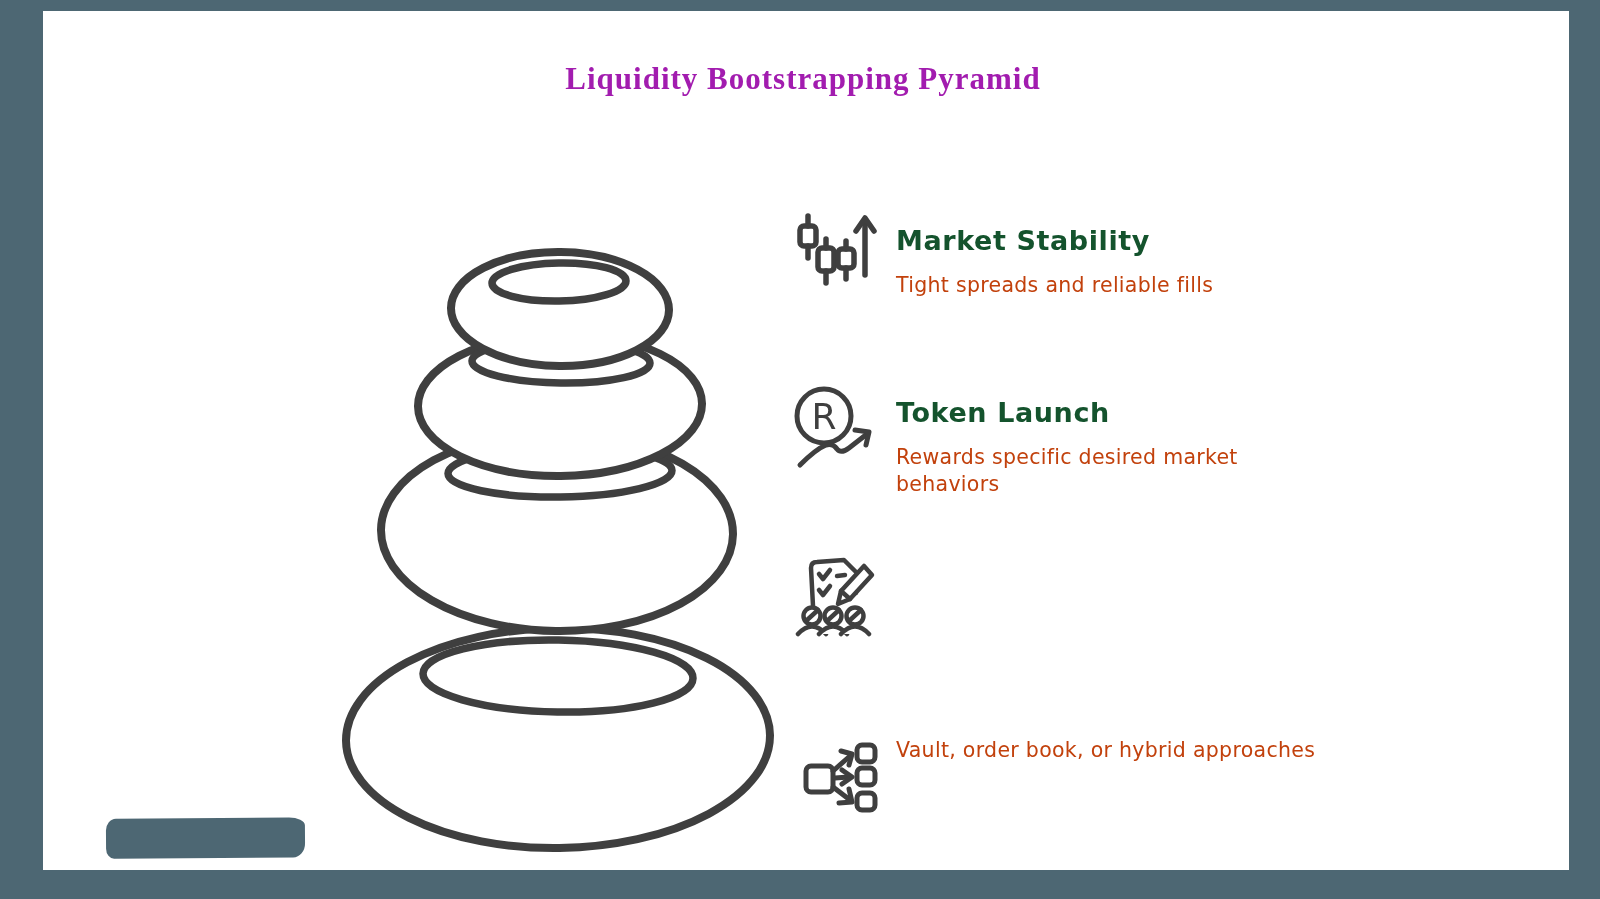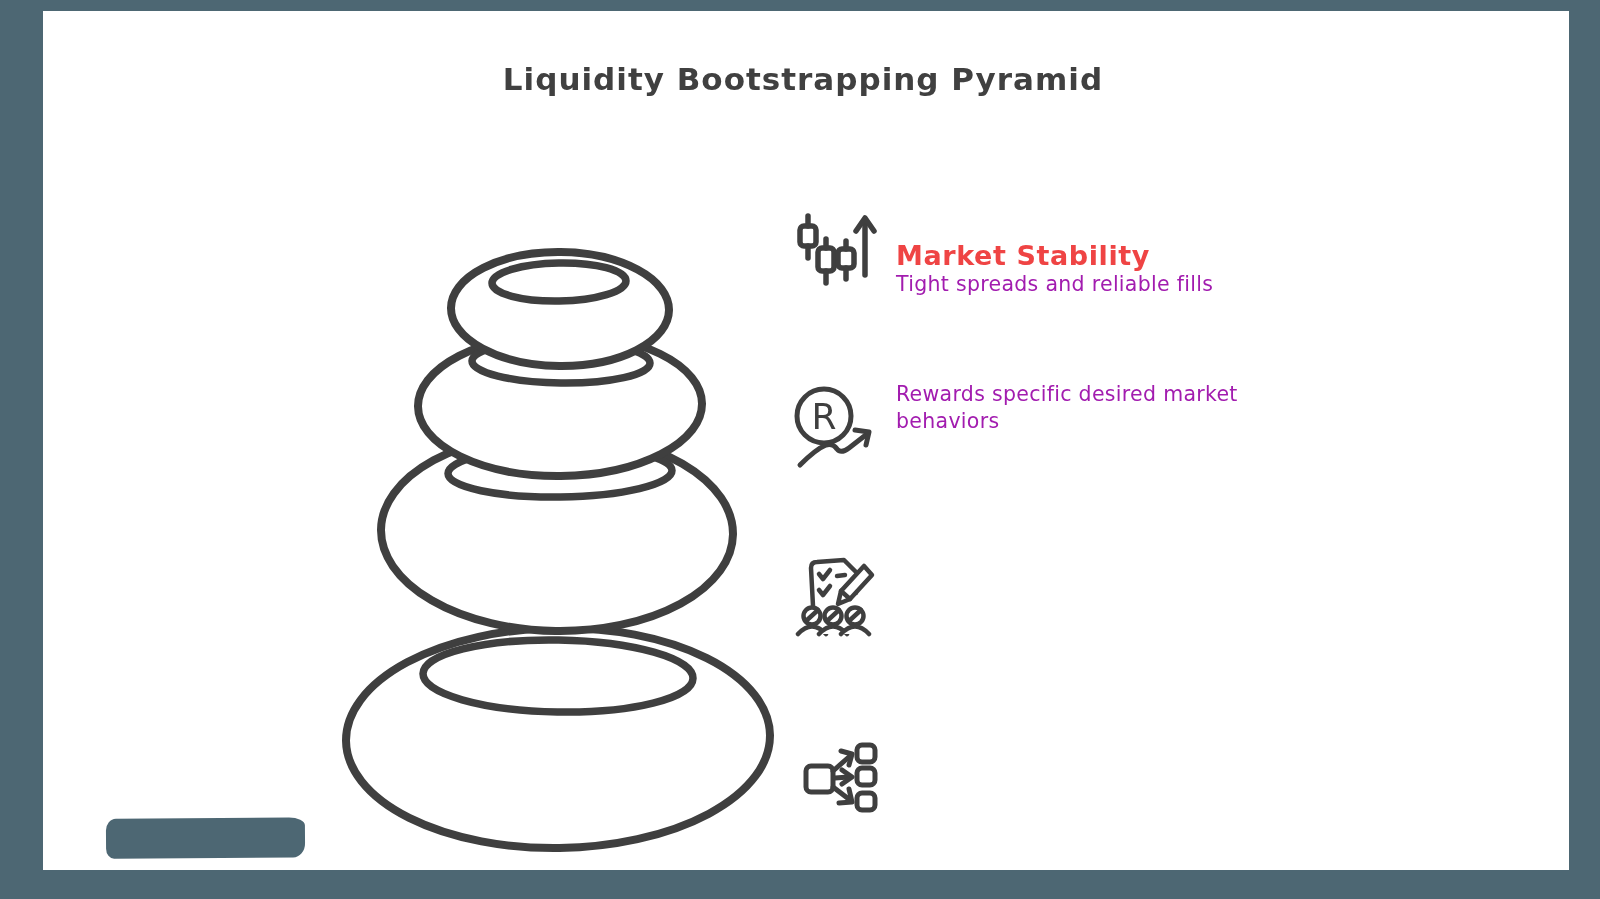--- a/index.html
+++ b/index.html
@@ -9,35 +9,36 @@
     background:#4d6773; overflow:hidden;
     font-family:"DejaVu Sans", sans-serif;
   }
   #card {
     position:absolute; left:43px; top:11px; width:1526px; height:859px;
     background:#ffffff;
   }
   .page-title {
     position:absolute; left:0; top:50px; width:1520px;
     text-align:center;
-    font-size:31px; font-weight:bold; color:#404040; letter-spacing:1px;
+    font-size:31px; font-weight:bold; color:#a21caf; letter-spacing:1px;font-family:Liberation Serif, serif;
   }
   .stones-svg { position:absolute; left:290px; top:228px; }
   .item {
     position:absolute; left:740px; width:620px;
     display:flex; align-items:flex-start; gap:18px;
   }
   .item-icon { width:95px; flex:0 0 95px; margin-top:2px; }
   .item-text { flex:1; }
   .item-title {
-    margin-top:31px;
-    font-size:27px; font-weight:bold; color:#ef4444; letter-spacing:0.6px;
+    margin-top:16px;
+    font-size:27px; font-weight:bold; color:#14532d; letter-spacing:0.6px;
   }
   .item-desc {
-    font-size:20.5px; color:#a21caf; letter-spacing:0.3px;
+    margin-top:16px;
+    font-size:20.5px; color:#c2410c; letter-spacing:0.3px;
     line-height:27px; white-space:pre-line;
   }
   .watermark-cover {
     position:absolute; left:63px; top:807px; width:199px; height:40px;
     background:#4d6773; transform:rotate(-0.4deg);
     border-radius:10px 16px 12px 8px / 12px 8px 14px 10px;
   }
   svg .ink  { stroke:#3f3f3f; fill:none; stroke-linecap:round; stroke-linejoin:round; }
   svg .fillw{ stroke:#3f3f3f; fill:#ffffff; stroke-linecap:round; stroke-linejoin:round; }
 </style>
@@ -101,20 +102,21 @@
         <svg width="95" height="88" viewBox="0 0 95 88">
           <g class="ink" stroke-width="5">
             <circle cx="41" cy="33" r="27"></circle>
             <path d="M17,82 Q33,66 43,62 Q50,60 54,66 Q58,71 66,65 L84,51"></path>
             <polyline points="72,47 86,49 83,62"></polyline>
           </g>
           <text x="41" y="46" text-anchor="middle" font-family="DejaVu Sans, sans-serif" font-size="36" fill="#3f3f3f">R</text>
         </svg>
       </div>
       <div class="item-text">
+        <div class="item-title">Token Launch</div>
         <div class="item-desc">Rewards specific desired market
 behaviors</div>
       </div>
     </div>
 
     <div class="item" style="top:540px">
       <div class="item-icon">
         <svg width="95" height="84" viewBox="0 0 95 84">
           <g class="ink" stroke-width="4.5">
             <path d="M30,53 L28,15 Q28,9 34,9 L61,7 L74,20 L73,40"></path>
@@ -154,18 +156,19 @@
             <polyline points="59,47 69,54 59,61"></polyline>
             <line x1="50" y1="64" x2="67" y2="77"></line>
             <polyline points="66,66 69,79 56,80"></polyline>
             <rect x="74" y="22" width="18" height="17" rx="5"></rect>
             <rect x="74" y="45" width="18" height="17" rx="5"></rect>
             <rect x="74" y="70" width="18" height="17" rx="5"></rect>
           </g>
         </svg>
       </div>
       <div class="item-text">
+        <div class="item-desc">Vault, order book, or hybrid approaches</div>
       </div>
     </div>
 
     <div class="watermark-cover"></div>
   </div>
 </div>
 
 </body></html>

